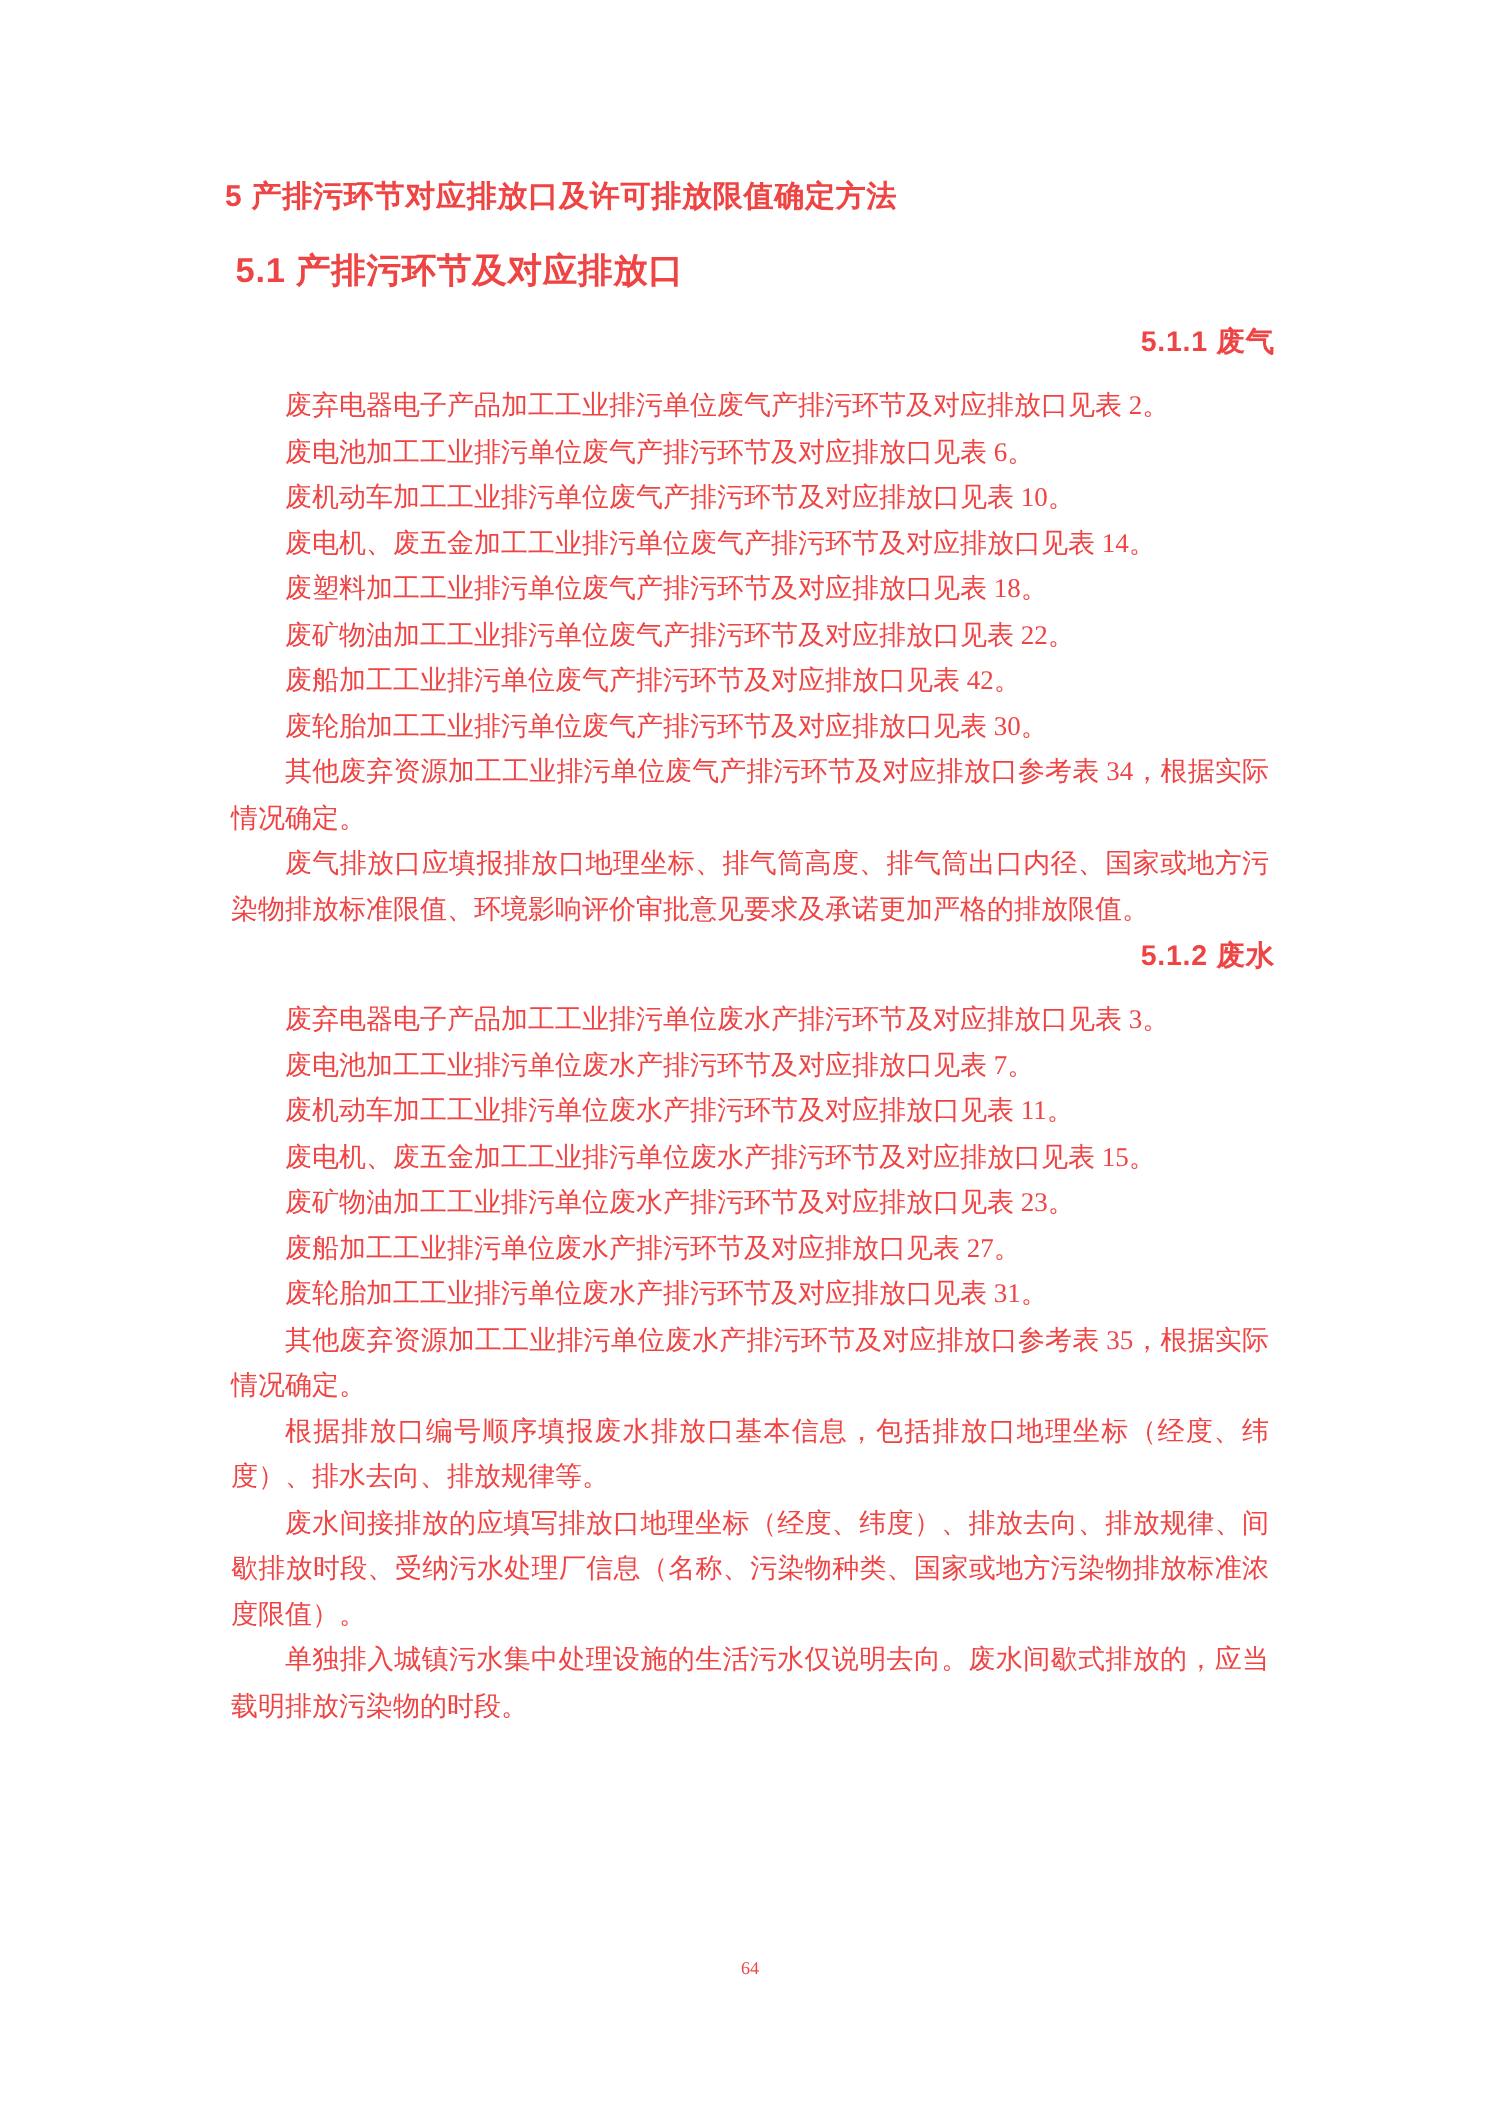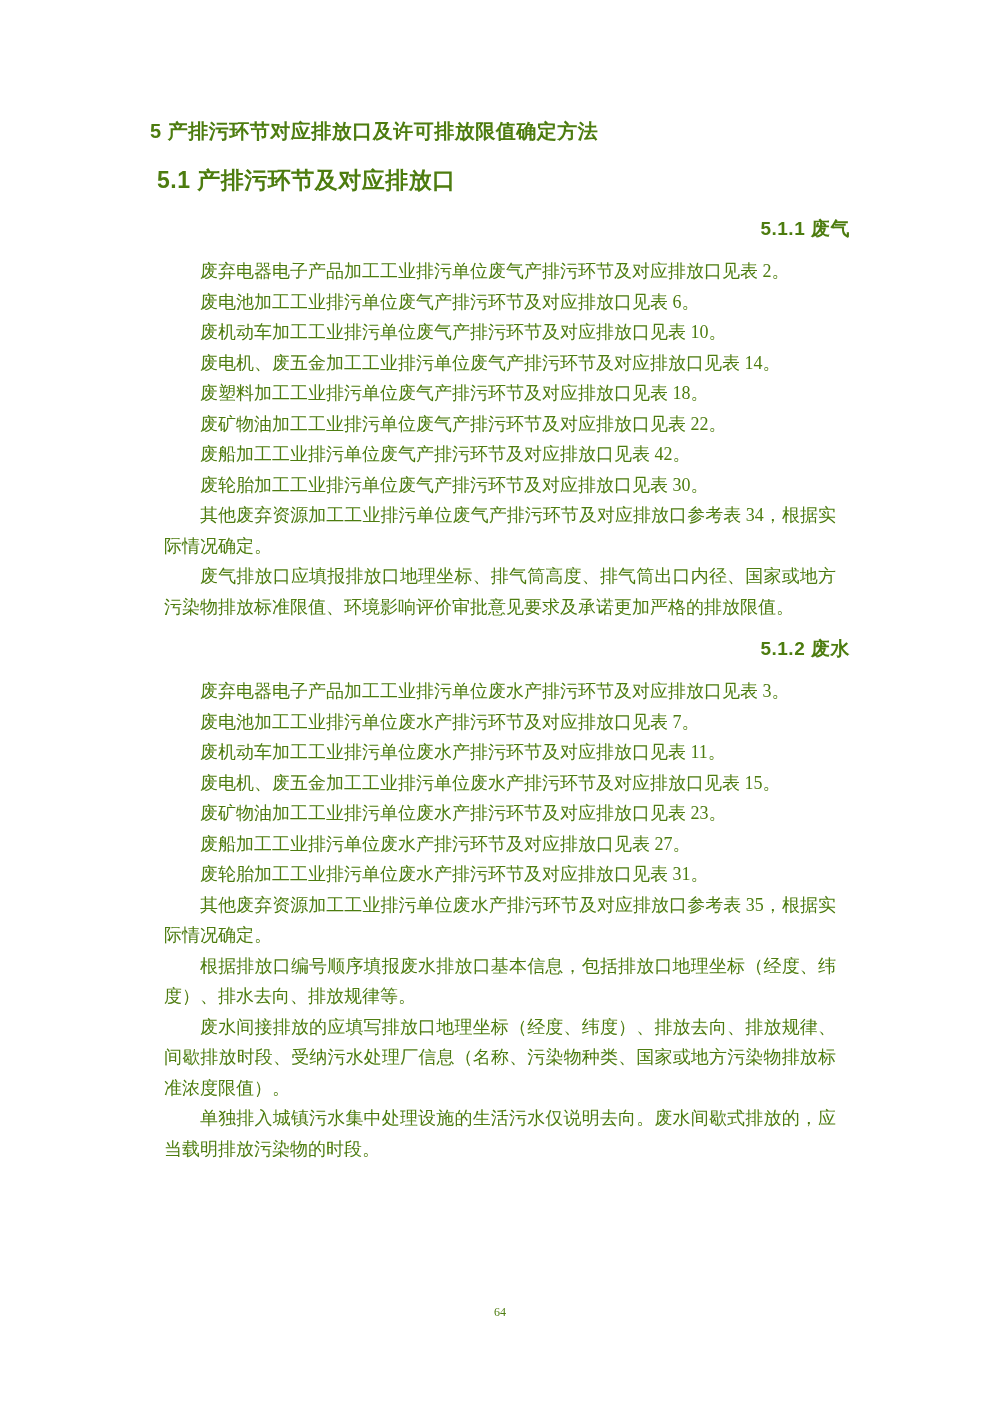--- a/index.html
+++ b/index.html
@@ -6,21 +6,21 @@
     margin: 0;
     padding: 0;
     background: #e8e8e8;
   }
   .page {
     position: relative;
     width: 1000px;
     height: 1414px;
     margin: 0 auto;
     background: #ffffff;
-    color: #4d7c0f;
+    color: #ef4444;
     overflow: hidden;
   }
   .content {
     position: absolute;
     left: 150px;
     top: 118px;
     width: 700px;
   }
   .heading-l1 {
     font-family: "Liberation Sans", "DejaVu Sans", sans-serif;
@@ -44,21 +44,21 @@
     font-size: 19px;
     line-height: 26px;
     margin: 0 0 13px 7px;
     letter-spacing: 0.5px;
     text-align: right;
   }
   .heading-l3.spaced-top {
     margin-top: 2px;
   }
   .para-group {
-    margin: 14px;
+    margin: 4px;
   }
   .para-group p {
     font-family: "Liberation Serif", "DejaVu Serif", serif;
     font-size: 18px;
     line-height: 30.5px;
     text-align: justify;
     text-indent: 2em;
     margin: 0;
   }
   .page-number {

